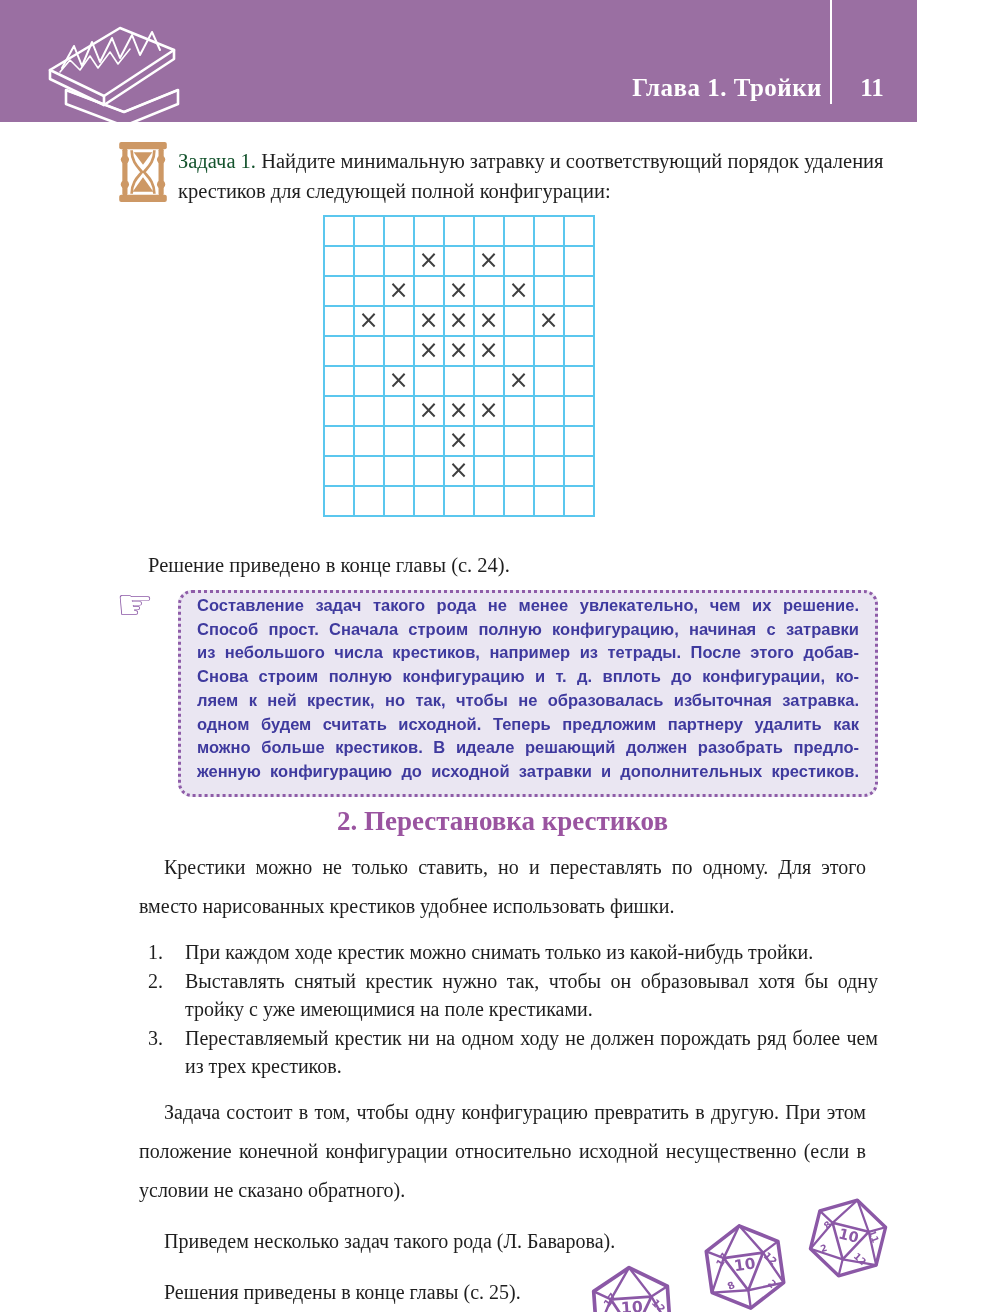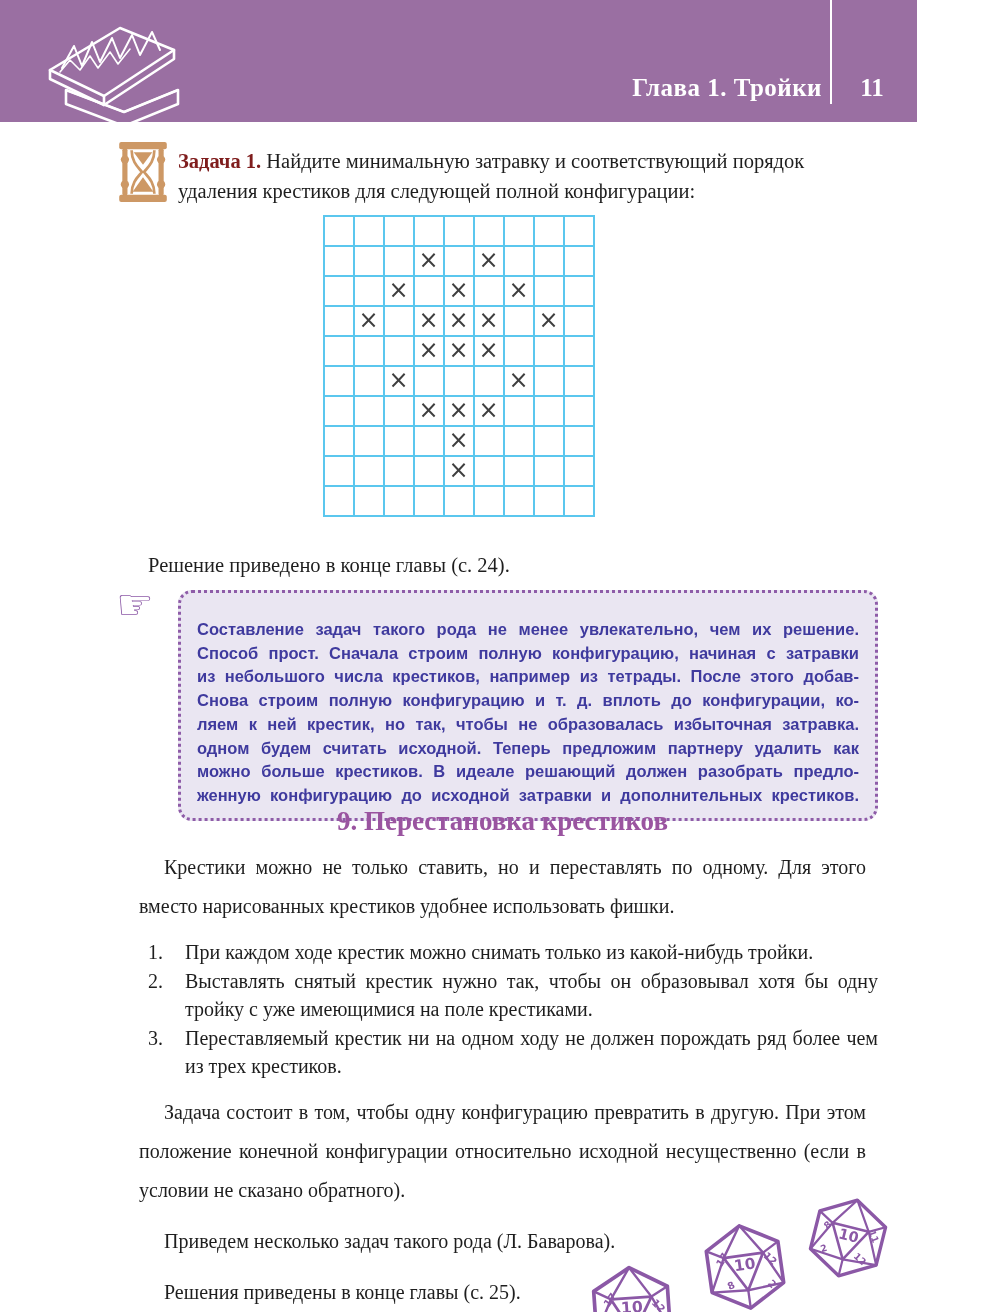--- a/index.html
+++ b/index.html
@@ -19,21 +19,21 @@
   .page-number{
     position:absolute;left:842px;top:74px;width:60px;text-align:center;
     color:#ffffff;font-size:25px;font-weight:bold;
   }
   
   .hourglass-icon{position:absolute;left:117px;top:142px;}
   .task-text{
     position:absolute;left:178px;top:146px;width:706px;
     font-size:20.5px;line-height:30px;
   }
-  .task-label{color:#7f1d1d;font-weight:bold;}
+  .task-label{color:#14532d;font-weight:normal;}
   
   .puzzle-grid{
     position:absolute;left:50%;top:215px;transform:translateX(-50%);
     display:grid;grid-template-columns:repeat(9,30px);grid-auto-rows:30px;
     border:1px solid #5bc7ee;background:#ffffff;
   }
   .grid-cell{
     border:1px solid #5bc7ee;box-sizing:border-box;
     display:flex;align-items:center;justify-content:center;
   }
@@ -44,21 +44,21 @@
   
   .solution-note{position:absolute;left:148px;top:554px;font-size:20.5px;}
   
   .manicule-icon{
     position:absolute;left:116px;top:584px;font-family:"DejaVu Sans",sans-serif;
     font-size:42px;color:#8e5ca8;line-height:1;
   }
   .tip-box{
     position:absolute;left:178px;top:590px;width:700px;box-sizing:border-box;
     background:#eae6f2;border:3px dotted #8e5ca8;border-radius:14px;
-    padding:25px 16px 10px 16px;
+    padding:1px 16px 10px 16px;
   }
   .tip-line{
     font-family:"Liberation Sans","DejaVu Sans",sans-serif;font-weight:bold;
     font-size:16.5px;line-height:23.7px;color:#3f3a9e;
     text-align:justify;text-align-last:justify;white-space:normal;
   }
   
   .flow{position:absolute;left:127px;top:806px;width:751px;font-size:20px;}
   .section-heading{
     text-align:center;color:#9a54a0;font-weight:bold;font-size:27px;
@@ -256,21 +256,21 @@
       <div class="tip-line">Способ прост. Сначала строим полную конфигурацию, начиная с затравки</div>
       <div class="tip-line">из небольшого числа крестиков, например из тетрады. После этого добав-</div>
       <div class="tip-line">Снова строим полную конфигурацию и т. д. вплоть до конфигурации, ко-</div>
       <div class="tip-line">ляем к ней крестик, но так, чтобы не образовалась избыточная затравка.</div>
       <div class="tip-line">одном будем считать исходной. Теперь предложим партнеру удалить как</div>
       <div class="tip-line">можно больше крестиков. В идеале решающий должен разобрать предло-</div>
       <div class="tip-line">женную конфигурацию до исходной затравки и дополнительных крестиков.</div>
     </div>
 
   <div class="flow">
-    <h2 class="section-heading">9. Перестановка крестиков</h2>
+    <h2 class="section-heading">2. Перестановка крестиков</h2>
     <p class="p">Крестики можно не только ставить, но и переставлять по одному. Для этого вместо нарисованных крестиков удобнее использовать фишки.</p>
     <div id="rules-list">
         <div class="rule">
           <div class="rule-number">1.</div>
           <div class="rule-text">При каждом ходе крестик можно снимать только из какой-нибудь тройки.</div>
         </div>
         <div class="rule">
           <div class="rule-number">2.</div>
           <div class="rule-text">Выставлять снятый крестик нужно так, чтобы он образовывал хотя бы одну тройку с уже имеющимися на поле крестиками.</div>
         </div>

